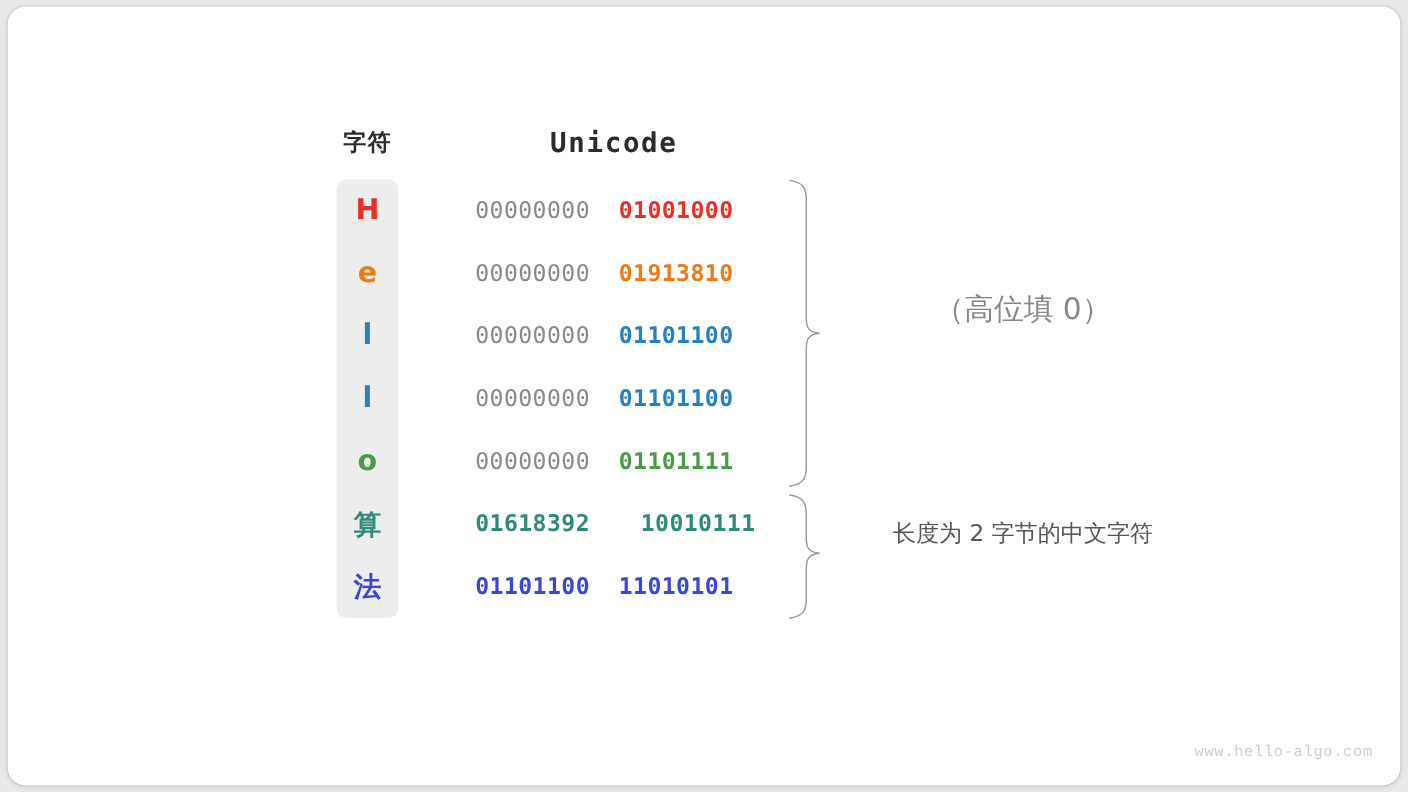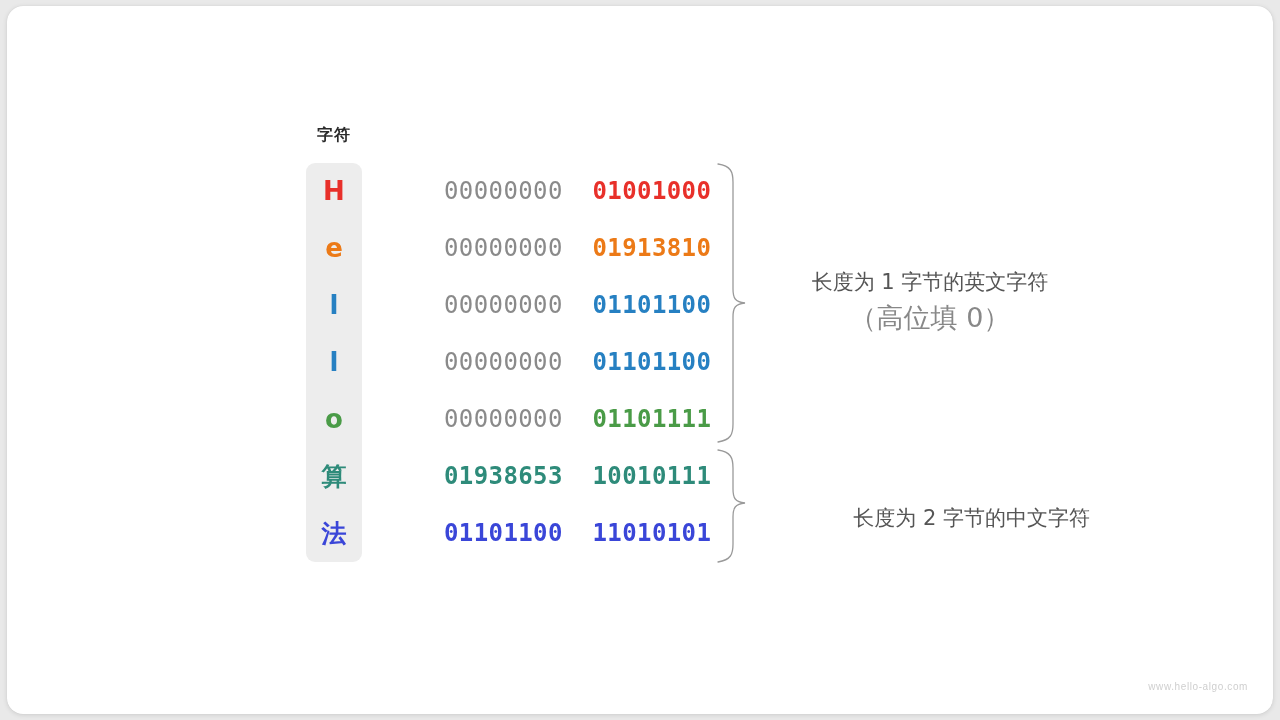--- a/index.html
+++ b/index.html
@@ -38,23 +38,22 @@
     position: absolute;
     font-weight: bold;
     color: #2b2b2b;
     white-space: nowrap;
   }
   #head-char {
     left: 306px;
     top: 115px;
     width: 56px;
     text-align: center;
-    font-size: 16px;
+    font-size: 21px;
     letter-spacing: 1px;
-    margin-top: 10px;
   }
   #head-unicode {
     left: 432px;
     top: 115px;
     width: 252px;
     text-align: center;
     font-family: "DejaVu Sans Mono", "Liberation Mono", monospace;
     font-size: 25px;
     letter-spacing: 1.5px;
   }
@@ -78,25 +77,25 @@
     font-size: 26px;
     line-height: 57px;
     font-family: "DejaVu Sans", "Liberation Sans", sans-serif;
   }
   .row-char.cjk {
     font-size: 25px;
     font-family: "DejaVu Sans", sans-serif;
   }
   .row-bits {
     position: absolute;
-    left: 444px;
+    left: 432px;
     width: 252px;
     text-align: left;
     font-family: "DejaVu Sans Mono", "Liberation Mono", monospace;
-    font-size: 24px;
+    font-size: 21px;
     line-height: 57px;
     letter-spacing: 0.4px;
     white-space: pre;
   }
   .bits-hi {
     color: #8a8a8a;
     font-weight: normal;
   }
   .bits-lo {
     font-weight: bold;
@@ -126,60 +125,60 @@
     left: 770px;
     top: 264px;
     width: 320px;
   }
   #annot-1 .sub {
     color: #888888;
     font-size: 27px;
   }
   #annot-2 {
     left: 770px;
-    top: 500px;
+    top: 467px;
     width: 320px;
-    text-align: right;
   }
 
   
   #watermark {
     position: absolute;
     right: 32px;
     bottom: 28px;
     color: #cfcfcf;
-    font-family: Liberation Sans, sans-serif;
-    font-size: 10px;
+    font-family: Liberation Mono, monospace;
+    font-size: 14px;
     letter-spacing: 0.6px;
     margin-top: 46px;
   }
 </style>
 </head>
 <body>
 
 <div id="canvas">
   <div id="card"></div>
 
   <div class="col-head" id="head-char">字符</div>
+  <div class="col-head" id="head-unicode">Unicode</div>
 
   <div id="char-panel"></div>
 
   <div id="rows">
       <div class="row-char" style="top: 163px; color: rgb(232, 48, 42);">H</div>
       <div class="row-bits" style="top: 163px;"><span class="bits-hi">00000000</span>  <span class="bits-lo" style="color: rgb(232, 48, 42);">01001000</span></div>
       <div class="row-char" style="top: 220px; color: rgb(236, 122, 23);">e</div>
       <div class="row-bits" style="top: 220px;"><span class="bits-hi">00000000</span>  <span class="bits-lo" style="color: rgb(236, 122, 23);">01913810</span></div>
       <div class="row-char" style="top: 277px; color: rgb(38, 128, 194);">l</div>
       <div class="row-bits" style="top: 277px;"><span class="bits-hi">00000000</span>  <span class="bits-lo" style="color: rgb(38, 128, 194);">01101100</span></div>
       <div class="row-char" style="top: 334px; color: rgb(38, 128, 194);">l</div>
       <div class="row-bits" style="top: 334px;"><span class="bits-hi">00000000</span>  <span class="bits-lo" style="color: rgb(38, 128, 194);">01101100</span></div>
       <div class="row-char" style="top: 391px; color: rgb(74, 155, 71);">o</div>
       <div class="row-bits" style="top: 391px;"><span class="bits-hi">00000000</span>  <span class="bits-lo" style="color: rgb(74, 155, 71);">01101111</span></div>
       <div class="row-char cjk" style="top: 448px; color: rgb(46, 139, 122);">算</div>
-      <div class="row-bits" style="top: 448px;"><span class="bits-hi" style="color: rgb(46, 139, 122); font-weight: bold;">01938653</span>  <span class="bits-lo" style="color: rgb(46, 139, 122);">10010111</span></div>
+      <div class="row-bits" style="top: 448px;"><span class="bits-hi" style="color: rgb(46, 139, 122); font-weight: bold;">01618392</span>  <span class="bits-lo" style="color: rgb(46, 139, 122); margin-left: 20px;">10010111</span></div>
       <div class="row-char cjk" style="top: 505px; color: rgb(58, 70, 216);">法</div>
       <div class="row-bits" style="top: 505px;"><span class="bits-hi" style="color: rgb(58, 70, 216); font-weight: bold;">01101100</span>  <span class="bits-lo" style="color: rgb(58, 70, 216);">11010101</span></div>
     </div>
 
   <svg id="braces" viewBox="0 0 1280 720" width="1280" height="720">
 
     <path d="M 718 164
              C 731 166, 733 172, 733 182
              L 733 289
              C 733 298, 735 302, 745 303
@@ -190,21 +189,20 @@
     <path d="M 718 450
              C 731 452, 733 458, 733 468
              L 733 489
              C 733 498, 735 502, 745 503
              C 735 504, 733 508, 733 517
              L 733 544
              C 733 554, 731 560, 718 562" fill="none" stroke="#9a9a9a" stroke-width="1.3" stroke-linecap="round"></path>
   </svg>
 
   <div class="annot" id="annot-1">
-    <div>长度为 1 字节的英文字符</div>
     <div class="sub">（高位填 0）</div>
   </div>
   <div class="annot" id="annot-2">
     <div>长度为 2 字节的中文字符</div>
   </div>
 
   <div id="watermark">www.hello-algo.com</div>
 </div>
 
 </body></html>

